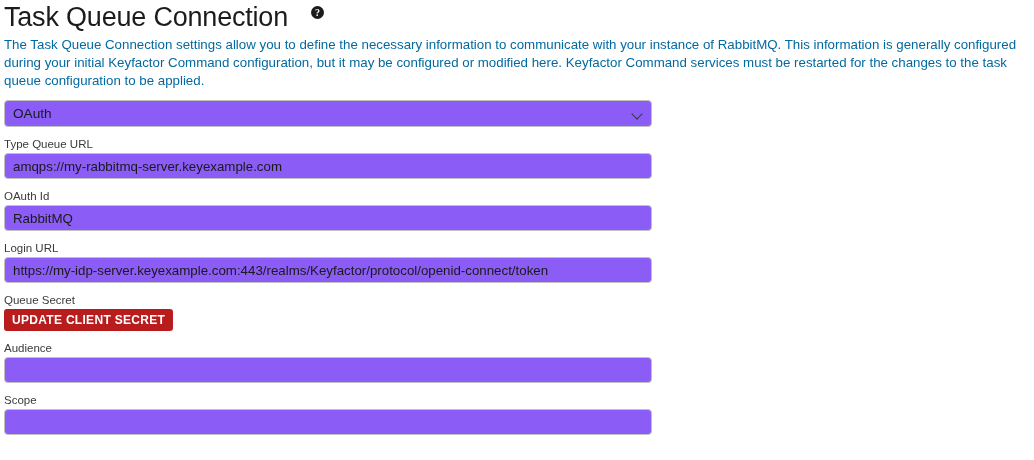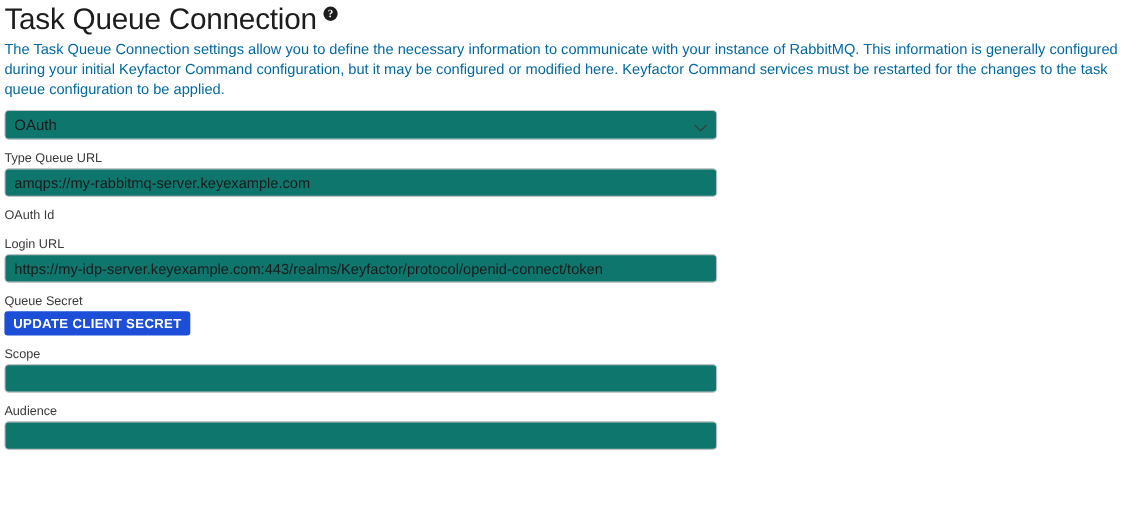--- a/index.html
+++ b/index.html
@@ -15,21 +15,21 @@
     overflow: hidden;
   }
   .page {
     padding: 0 2px;
     box-sizing: border-box;
     width: 1034px;
   }
   .title-row {
     display: flex;
     align-items: flex-start;
-    gap: 6px;
+    gap: 23px;
     padding: 2px 0 0 2px;
   }
   .page-title {
     font-size: 27px;
     line-height: 30px;
     font-weight: 400;
     color: #1c1c1c;
     letter-spacing: -0.2px;
   }
   .help-icon {
@@ -71,21 +71,21 @@
     width: 648px;
     position: relative;
   }
   input.text-input,
   .select-box {
     width: 648px;
     height: 26px;
     box-sizing: border-box;
     border: 1px solid #c2c2c2;
     border-radius: 4px;
-    background: #0f766e;
+    background: #8b5cf6;
     font-size: 13.3px;
     font-family: "Liberation Sans", sans-serif;
     color: #1a1a1a;
     padding: 0 8px;
     line-height: 24px;
     outline: none;
   }
   .select-box {
     height: 27px;
     display: flex;
@@ -110,21 +110,21 @@
     width: 7px;
     height: 7px;
     border-right: 1.6px solid #3a3a3a;
     border-bottom: 1.6px solid #3a3a3a;
     transform: rotate(45deg);
   }
   .btn {
     display: inline-flex;
     align-items: center;
     justify-content: center;
-    background: #1d4ed8;
+    background: #b91c1c;
     color: #ffffff;
     border: none;
     border-radius: 3px;
     font-size: 12px;
     font-family: "Liberation Sans", sans-serif;
     font-weight: 700;
     letter-spacing: 0.3px;
     height: 23px;
     padding: 0 9px;
     cursor: pointer;
@@ -161,43 +161,46 @@
 
     <div class="field">
       <div class="field-label">Type Queue URL</div>
       <div class="input-wrap">
         <input class="text-input" type="text" value="amqps://my-rabbitmq-server.keyexample.com" style="">
       </div>
     </div>
 
     <div class="field">
       <div class="field-label">OAuth Id</div>
+      <div class="input-wrap">
+        <input class="text-input" type="text" value="RabbitMQ" style="">
+      </div>
     </div>
 
     <div class="field">
       <div class="field-label">Login URL</div>
       <div class="input-wrap">
         <input class="text-input" type="text" value="https://my-idp-server.keyexample.com:443/realms/Keyfactor/protocol/openid-connect/token" style="">
       </div>
     </div>
 
     <div class="field">
       <div class="field-label">Queue Secret</div>
       <button class="btn btn-secret">UPDATE CLIENT SECRET</button>
     </div>
 
     <div class="field">
+      <div class="field-label">Audience</div>
+      <div class="input-wrap">
+        <input class="text-input" type="text" value="" style="">
+      </div>
+    </div>
+
+    <div class="field">
       <div class="field-label">Scope</div>
       <div class="input-wrap">
         <input class="text-input" type="text" value="" style="">
       </div>
     </div>
 
-    <div class="field">
-      <div class="field-label">Audience</div>
-      <div class="input-wrap">
-        <input class="text-input" type="text" value="" style="">
-      </div>
-    </div>
-
   </div>
 
 </div>
 
 </body></html>

